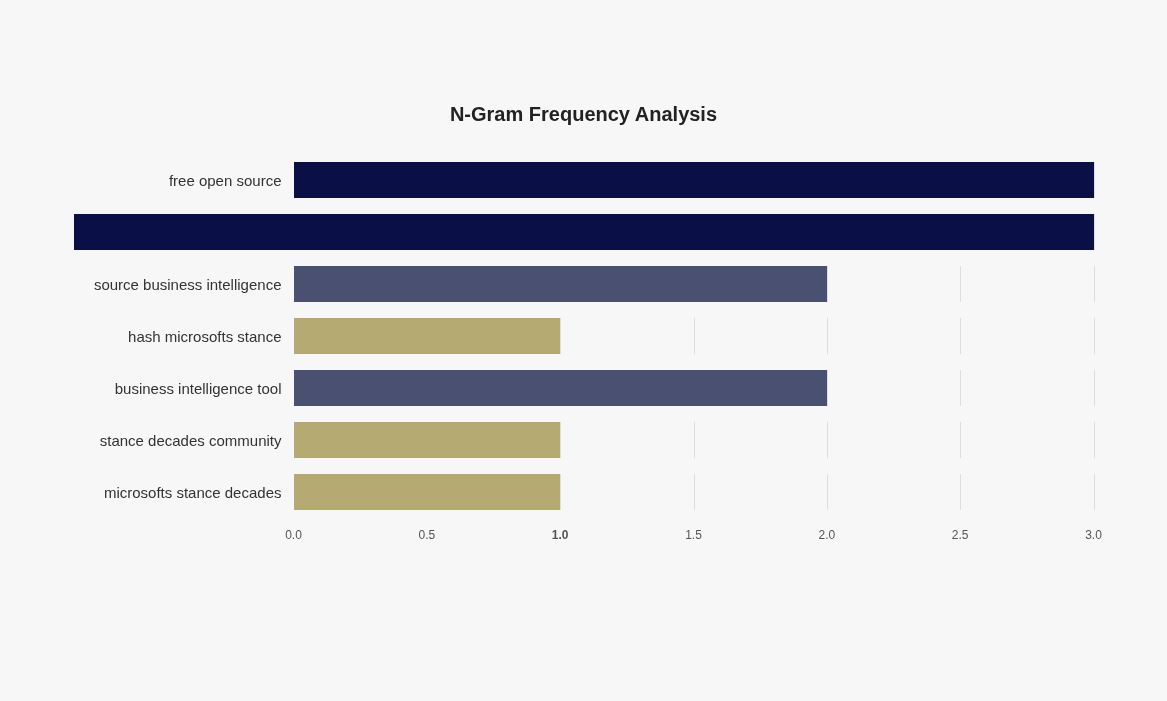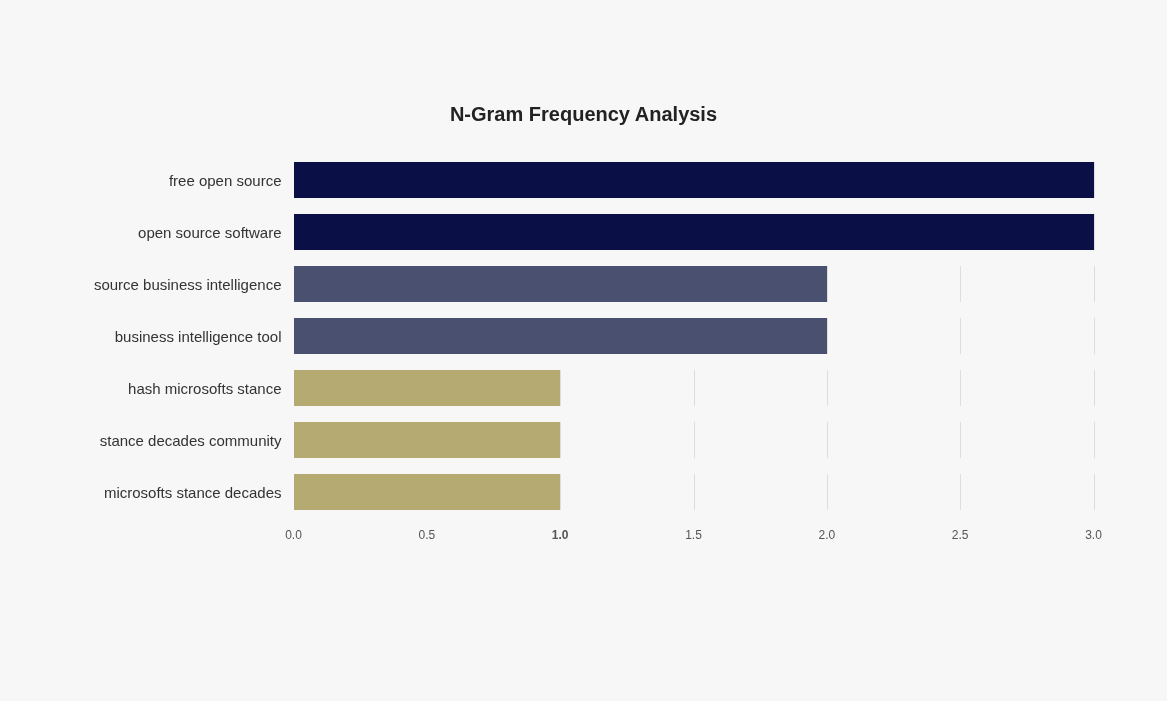--- a/index.html
+++ b/index.html
@@ -116,21 +116,20 @@
             <div class="grid-line" style="left: 66.67%;"></div>
             <div class="grid-line" style="left: 83.33%;"></div>
             <div class="grid-line" style="left: 100%;"></div>
           </div>
           <div class="bar-track">
             <div class="bar-fill" style="width: 100%; background-color: rgb(10, 16, 69);"></div>
           </div>
         </div>
       </div>
       <div class="bar-row">
-        <div class="bar-label">open source software</div>
         <div class="bar-track-wrapper">
           <div class="gridlines">
             <div class="grid-line" style="left: 0%;"></div>
             <div class="grid-line" style="left: 16.67%;"></div>
             <div class="grid-line" style="left: 33.33%;"></div>
             <div class="grid-line" style="left: 50%;"></div>
             <div class="grid-line" style="left: 66.67%;"></div>
             <div class="grid-line" style="left: 83.33%;"></div>
             <div class="grid-line" style="left: 100%;"></div>
           </div>
@@ -150,50 +149,50 @@
             <div class="grid-line" style="left: 66.67%;"></div>
             <div class="grid-line" style="left: 83.33%;"></div>
             <div class="grid-line" style="left: 100%;"></div>
           </div>
           <div class="bar-track">
             <div class="bar-fill" style="width: 66.6667%; background-color: rgb(74, 80, 112);"></div>
           </div>
         </div>
       </div>
       <div class="bar-row">
+        <div class="bar-label">hash microsofts stance</div>
+        <div class="bar-track-wrapper">
+          <div class="gridlines">
+            <div class="grid-line" style="left: 0%;"></div>
+            <div class="grid-line" style="left: 16.67%;"></div>
+            <div class="grid-line" style="left: 33.33%;"></div>
+            <div class="grid-line" style="left: 50%;"></div>
+            <div class="grid-line" style="left: 66.67%;"></div>
+            <div class="grid-line" style="left: 83.33%;"></div>
+            <div class="grid-line" style="left: 100%;"></div>
+          </div>
+          <div class="bar-track">
+            <div class="bar-fill" style="width: 33.3333%; background-color: rgb(181, 170, 114);"></div>
+          </div>
+        </div>
+      </div>
+      <div class="bar-row">
         <div class="bar-label">business intelligence tool</div>
         <div class="bar-track-wrapper">
           <div class="gridlines">
             <div class="grid-line" style="left: 0%;"></div>
             <div class="grid-line" style="left: 16.67%;"></div>
             <div class="grid-line" style="left: 33.33%;"></div>
             <div class="grid-line" style="left: 50%;"></div>
             <div class="grid-line" style="left: 66.67%;"></div>
             <div class="grid-line" style="left: 83.33%;"></div>
             <div class="grid-line" style="left: 100%;"></div>
           </div>
           <div class="bar-track">
             <div class="bar-fill" style="width: 66.6667%; background-color: rgb(74, 80, 112);"></div>
-          </div>
-        </div>
-      </div>
-      <div class="bar-row">
-        <div class="bar-label">hash microsofts stance</div>
-        <div class="bar-track-wrapper">
-          <div class="gridlines">
-            <div class="grid-line" style="left: 0%;"></div>
-            <div class="grid-line" style="left: 16.67%;"></div>
-            <div class="grid-line" style="left: 33.33%;"></div>
-            <div class="grid-line" style="left: 50%;"></div>
-            <div class="grid-line" style="left: 66.67%;"></div>
-            <div class="grid-line" style="left: 83.33%;"></div>
-            <div class="grid-line" style="left: 100%;"></div>
-          </div>
-          <div class="bar-track">
-            <div class="bar-fill" style="width: 33.3333%; background-color: rgb(181, 170, 114);"></div>
           </div>
         </div>
       </div>
       <div class="bar-row">
         <div class="bar-label">stance decades community</div>
         <div class="bar-track-wrapper">
           <div class="gridlines">
             <div class="grid-line" style="left: 0%;"></div>
             <div class="grid-line" style="left: 16.67%;"></div>
             <div class="grid-line" style="left: 33.33%;"></div>

